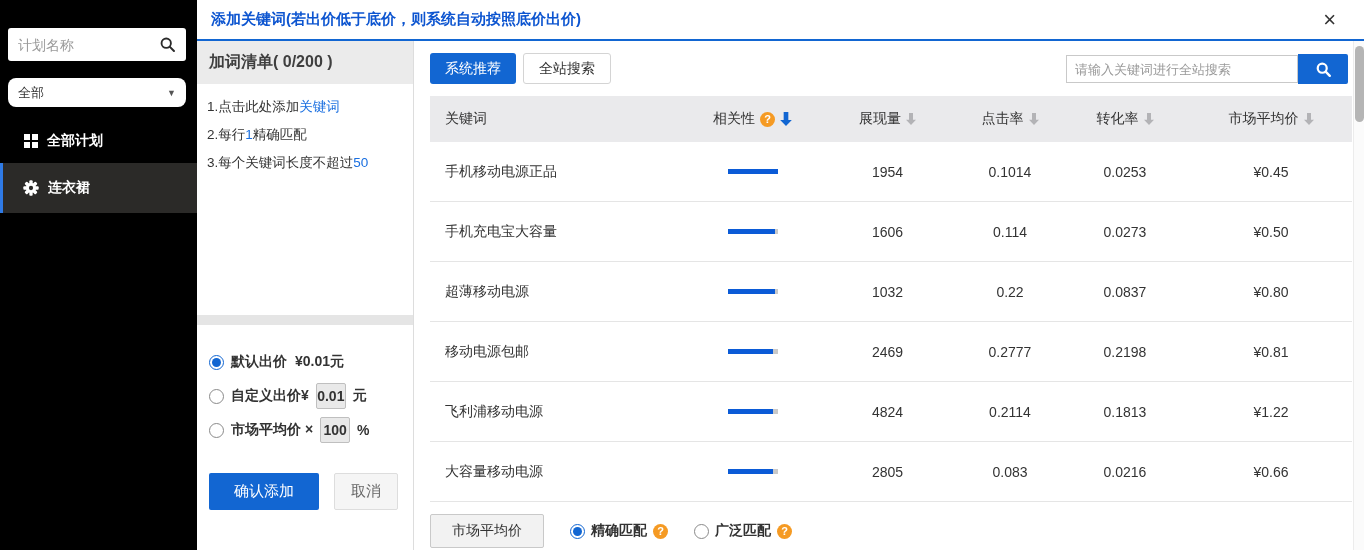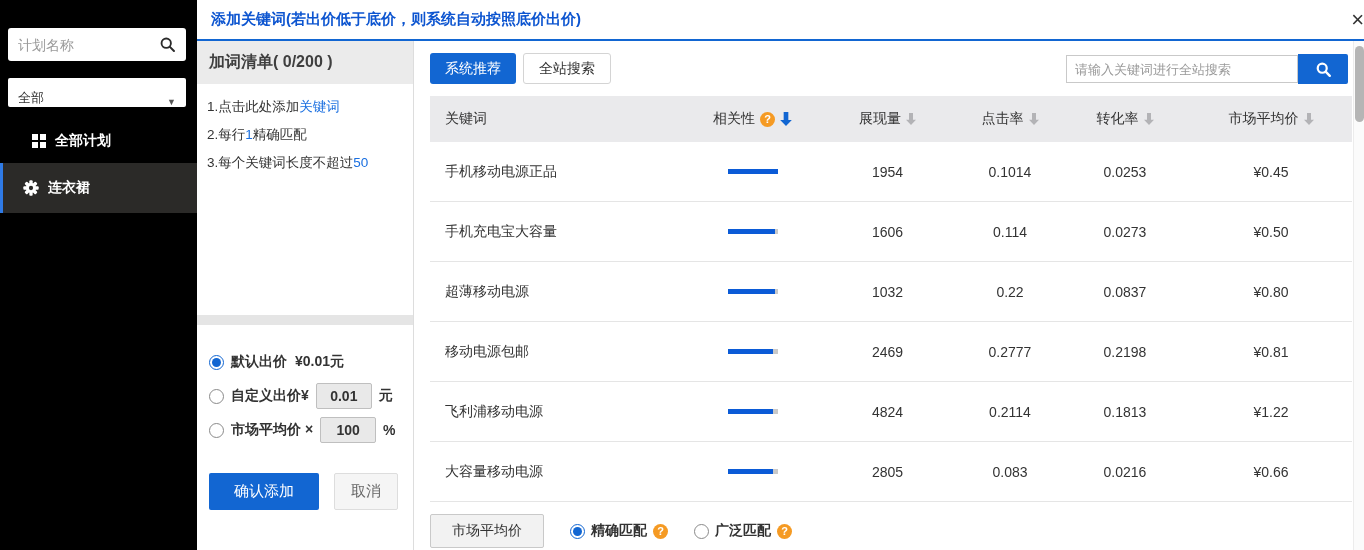--- a/index.html
+++ b/index.html
@@ -7,53 +7,53 @@
   body { font-family:"Liberation Sans","DejaVu Sans",sans-serif; background:#fff; }
   .app { display:flex; width:1364px; height:550px; }
 
   
   .sidebar { width:197px; flex-shrink:0; background:#000000; }
   .sb-search { margin:28px 11px 0 8px; height:33px; background:#fff; border-radius:3px;
                display:flex; align-items:center; padding:0 10px; }
   .sb-search input { border:0; outline:0; flex:1; min-width:0; font-size:14px; color:#333;
                      background:transparent; font-family:inherit; }
   .sb-search input::placeholder { color:#9a9a9a; }
-  .sb-select { margin:17px 11px 0 8px; height:29px; background:#fff; border-radius:2px;
-               display:flex; align-items:flex-end; padding:0 10px; font-size:13px; color:#333; cursor:pointer; }
+  .sb-select { margin:17px 11px 0 8px; height:29px; background:#fff; border-radius:8px;
+               display:flex; align-items:center; padding:0 10px; font-size:13px; color:#333; cursor:pointer; }
   .sb-select .caret { margin-left:auto; font-size:9px; color:#555; }
   .nav { margin-top:15px; }
-  .nav-item { height:38px; display:flex; align-items:center; padding-left:32px; gap:9px;
+  .nav-item { height:38px; display:flex; align-items:center; padding-left:24px; gap:9px;
               color:#fff; font-size:14px; font-weight:bold; cursor:pointer; }
   .nav-item.active { height:50px; margin-top:3px; background:#2b2a28; border-left:3px solid #2f7ae5; padding-left:20px; }
 
   
   .dialog { flex:1; min-width:0; display:flex; flex-direction:column; position:relative; background:#fff; }
   .dlg-header { height:41px; flex-shrink:0; display:flex; align-items:center;
-                padding:0 0 0 14px; border-bottom:2px solid #1266d2; }
+                padding:0 28px 0 14px; border-bottom:2px solid #1266d2; }
   .dlg-title { color:#0d55d0; font-weight:bold; font-size:15px; }
   .dlg-close { margin-left:auto; font-size:22px; color:#333; line-height:1; cursor:pointer; }
   .dlg-body { flex:1; display:flex; min-height:0; }
 
   
   .left-panel { width:217px; flex-shrink:0; border-right:1px solid #ddd; display:flex; flex-direction:column; }
   .panel-header { height:43px; flex-shrink:0; background:#ebebeb; display:flex; align-items:center;
                   padding-left:12px; font-size:16px; font-weight:bold; color:#3f3f3f; }
   .instructions { height:231px; flex-shrink:0; padding:9px 10px 0 10px; font-size:13.5px;
                   color:#333; line-height:28px; cursor:text; background:#fff; }
   .instructions .em { color:#1a6fe0; }
   .panel-divider { height:10px; flex-shrink:0; background:#e5e5e5; }
   .bid-section { padding:26px 0 0 12px; }
   .bid-row { display:flex; align-items:center; height:22px; margin-bottom:12px;
              font-size:14px; font-weight:bold; color:#333; }
   .radio { width:15px; height:15px; border-radius:50%; border:1px solid #8a8a8a; background:#fff;
            margin-right:7px; position:relative; flex-shrink:0; cursor:pointer; }
   .radio.on { border-color:#1266d2; }
   .radio.on::after { content:""; position:absolute; inset:2px; border-radius:50%; background:#1266d2; }
   .bid-value { margin-left:8px; }
-  .bid-input { width:56px; height:26px; background:#e9e9e9; border:1px solid #bfbfbf; border-radius:2px;
+  .bid-input { width:30px; height:26px; background:#e9e9e9; border:1px solid #bfbfbf; border-radius:2px;
                text-align:center; font-size:14px; font-weight:bold; color:#333; margin:0 7px;
                font-family:inherit; outline:none; }
   .actions { padding:20px 0 0 12px; display:flex; }
   .btn-confirm { width:110px; height:37px; background:#1266d2; color:#fff; border:0; border-radius:2px;
                  font-size:15px; font-family:inherit; cursor:pointer; }
   .btn-cancel { width:64px; height:37px; background:#f5f5f5; color:#666; border:1px solid #ddd; border-radius:2px;
                 font-size:15px; font-family:inherit; margin-left:15px; cursor:pointer; }
 
   
   .main-panel { flex:1; min-width:0; display:flex; flex-direction:column; padding:12px 12px 0 16px; }

